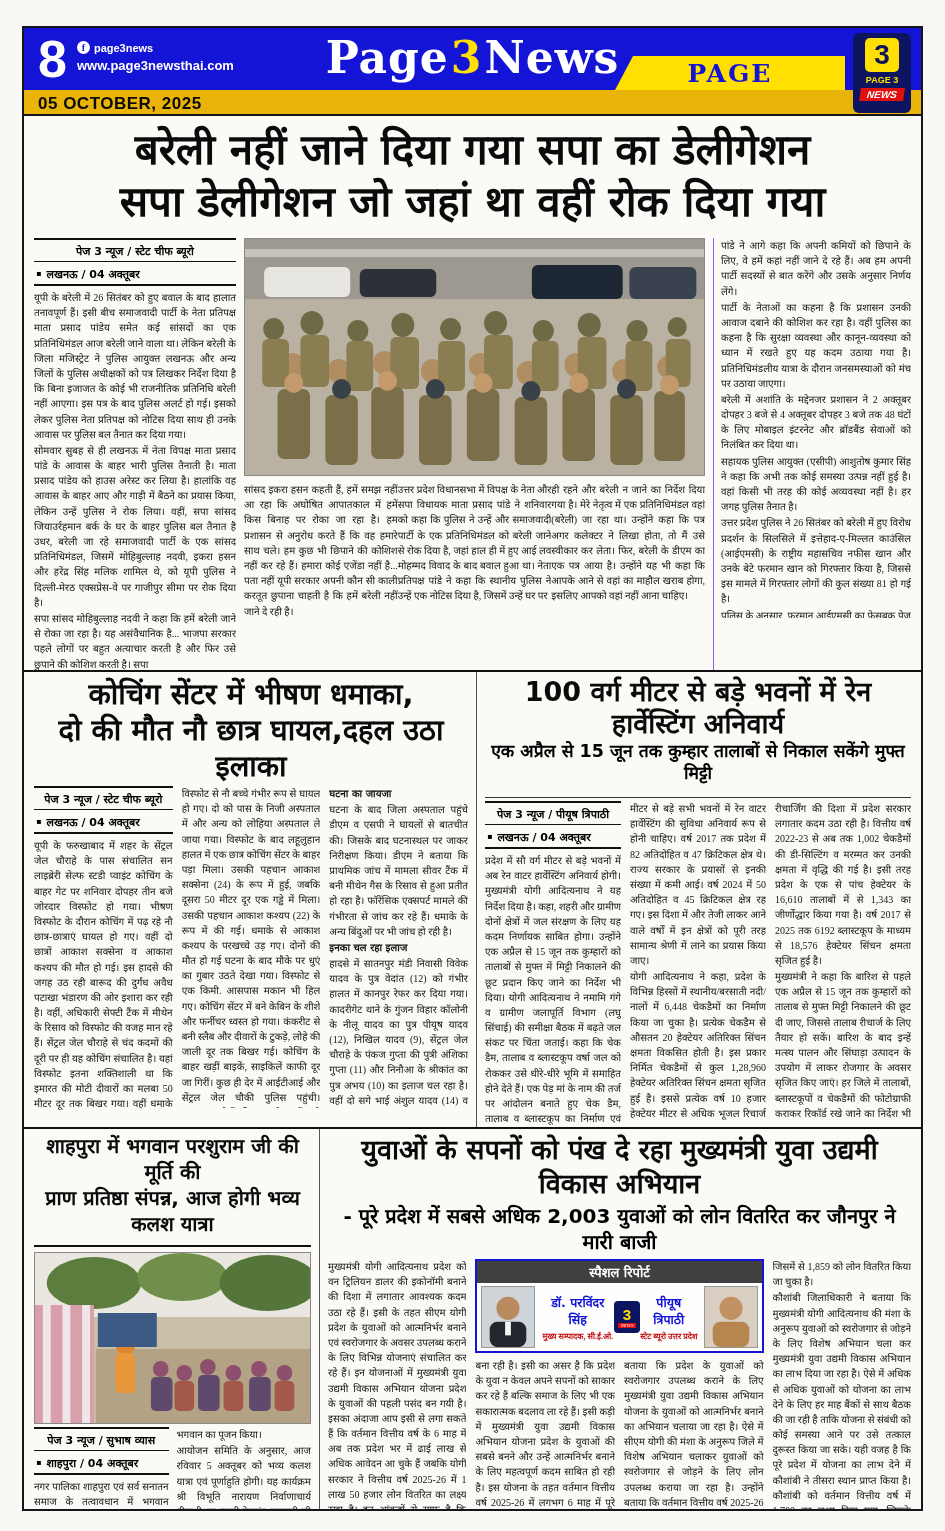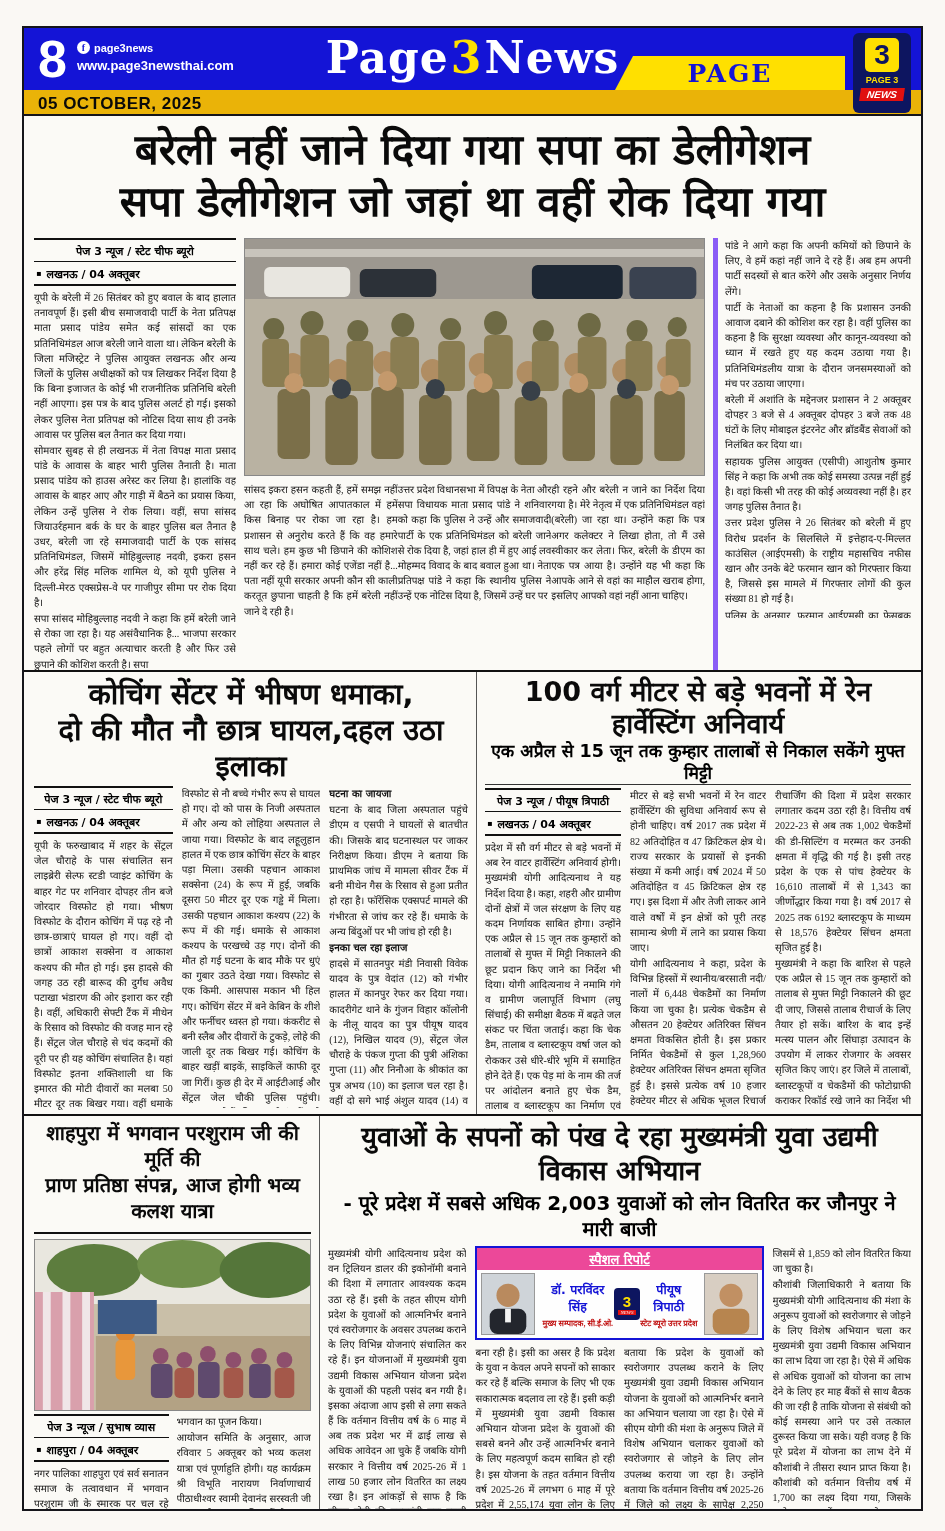--- a/index.html
+++ b/index.html
@@ -42,31 +42,31 @@
   .dateline { font-weight:bold; font-size:11px; padding:4px 0 3px 2px; border-bottom:2px solid #111; font-family:"DejaVu Sans",sans-serif; }
   .dateline::before { content:"▪"; font-size:8px; vertical-align:2px; margin-right:5px; }
 
   
   .lead-grid { display:flex; padding:4px 10px 0; gap:8px; border-bottom:2px solid #111; }
   .lead-c1 { width:202px; flex:none; }
   .lead-mid { flex:1; display:flex; flex-direction:column; }
   .lead-photo { height:238px; border:1px solid #888; }
   .lead-sub { display:flex; gap:0; margin-top:6px; }
   .lead-sub .tcol { flex:1; }
-  .lead-c5 { width:198px; flex:none; border-left:5px solid #8b5cf6; padding-left:7px; }
+  .lead-c5 { width:198px; flex:none; border-left:1px solid #8b5cf6; padding-left:7px; }
   .lead-c1 .tcol, .lead-c5 .tcol { height:380px; }
   .lead-sub .tcol { height:138px; }
 
   
   .mid-band { display:flex; border-bottom:2px solid #111; }
   .mid-left { width:50.5%; border-right:1px solid #555; padding:4px 8px 2px 10px; }
   .mid-right { width:49.5%; padding:4px 10px 2px 8px; }
   .blast-h { font-size:29px; line-height:36px; }
   .rain-h { font-size:27px; line-height:32px; }
-  .rain-sub { font-size:17.5px; line-height:22px; text-align:center; font-weight:bold; font-family:"DejaVu Sans",sans-serif; border-bottom:1px solid #333; padding-bottom:0; margin-bottom:3px; }
+  .rain-sub { font-size:17.5px; line-height:22px; text-align:center; font-weight:bold; font-family:"DejaVu Sans",sans-serif; border-bottom:1px solid #333; padding-bottom:13px; margin-bottom:3px; }
   .mid-cols { display:flex; gap:9px; margin-top:2px; }
   .mid-cols .tcol { flex:1; height:322px; }
   .mid-cols .cwrap { flex:1; }
   .mid-cols .cwrap .tcol { height:272px; }
 
   
   .bot-band { display:flex; }
   .bot-left { width:33%; border-right:1px solid #555; padding:4px 8px 0 10px; }
   .para-h { font-size:20px; line-height:26px; border-bottom:2px solid #111; padding-bottom:8px; }
   .para-photo { height:172px; border:1px solid #888; margin-top:5px; }
@@ -77,21 +77,21 @@
   .youth-sub { font-size:20px; line-height:26px; text-align:center; font-weight:bold; font-family:"DejaVu Sans",sans-serif; margin:2px 0 4px; }
   .youth-grid { display:flex; gap:9px; }
   .youth-grid .tcol { height:352px; }
   .yc { flex:1; }
   .ymid { flex:2.08; display:flex; flex-direction:column; }
   .ymid-cols { display:flex; gap:9px; flex:1; margin-top:5px; }
   .ymid-cols .tcol { flex:1; height:250px; }
 
   
   .sr-box { border:2px solid #1414d6; background:#fefefe; }
-  .sr-title { background:#ec4899; color:#fff; text-align:center; font-size:13px; font-weight:bold; padding:2px 0; font-family:"DejaVu Sans",sans-serif;text-decoration:underline; }
+  .sr-title { background:#404040; color:#fff; text-align:center; font-size:13px; font-weight:bold; padding:2px 0; font-family:"DejaVu Sans",sans-serif; }
   .sr-row { display:flex; align-items:center; padding:3px 4px; gap:6px; }
   .sr-port { width:54px; height:62px; flex:none; border:1px solid #999; }
   .sr-names { flex:1; display:flex; align-items:center; justify-content:space-around; }
   .sr-name-blk { text-align:center; }
   .sr-name { color:#1414d6; font-weight:bold; font-size:12.5px; font-family:"DejaVu Sans",sans-serif; }
   .sr-role { color:#c01010; font-size:8px; font-weight:bold; margin-top:2px; }
   .sr-logo { width:26px; height:32px; background:#0d1560; border-radius:4px; display:flex; flex-direction:column; align-items:center; justify-content:center; flex:none; }
   .sr-logo .n3 { color:#ffe000; font-weight:bold; font-size:15px; line-height:15px; font-family:"Liberation Sans",sans-serif; }
   .sr-logo .nw { color:#fff; background:#e01010; font-size:5px; font-style:italic; padding:0 2px; margin-top:1px; }
 </style>

